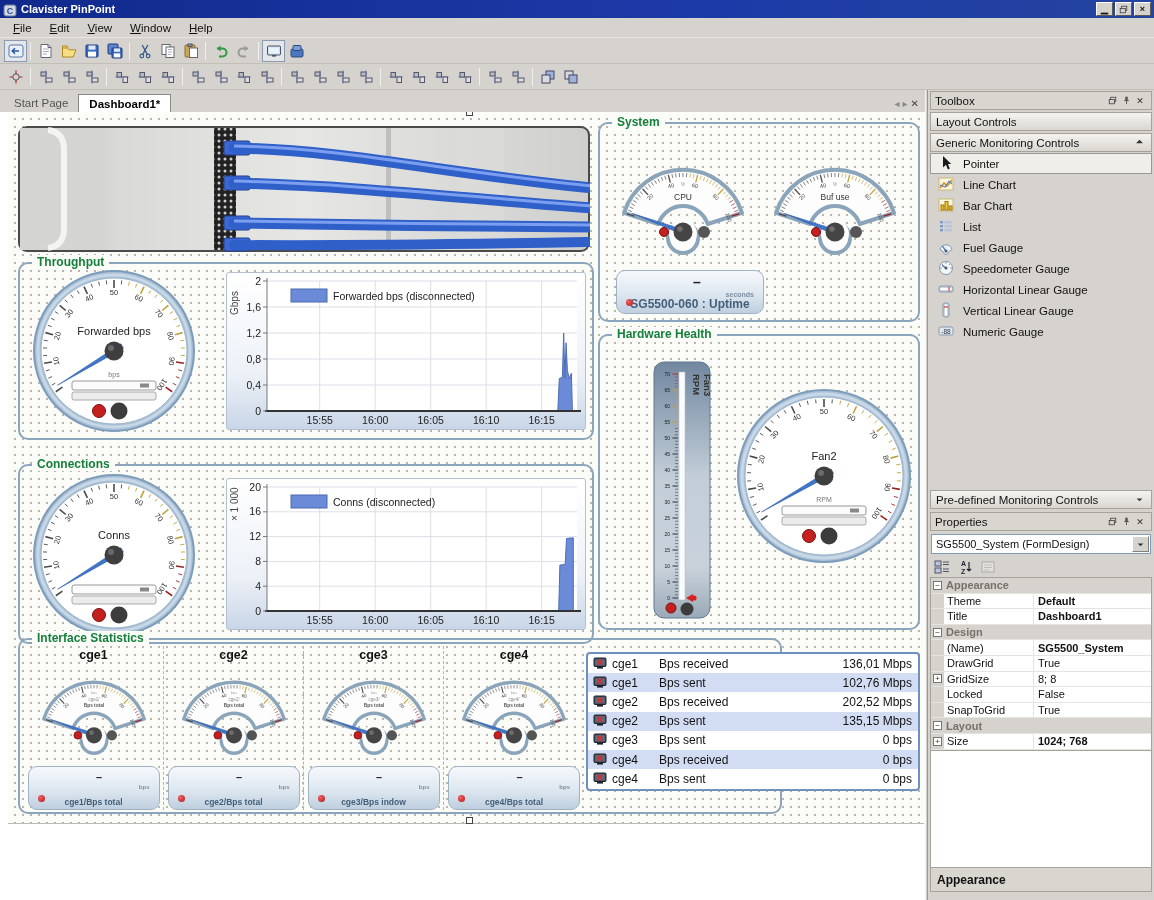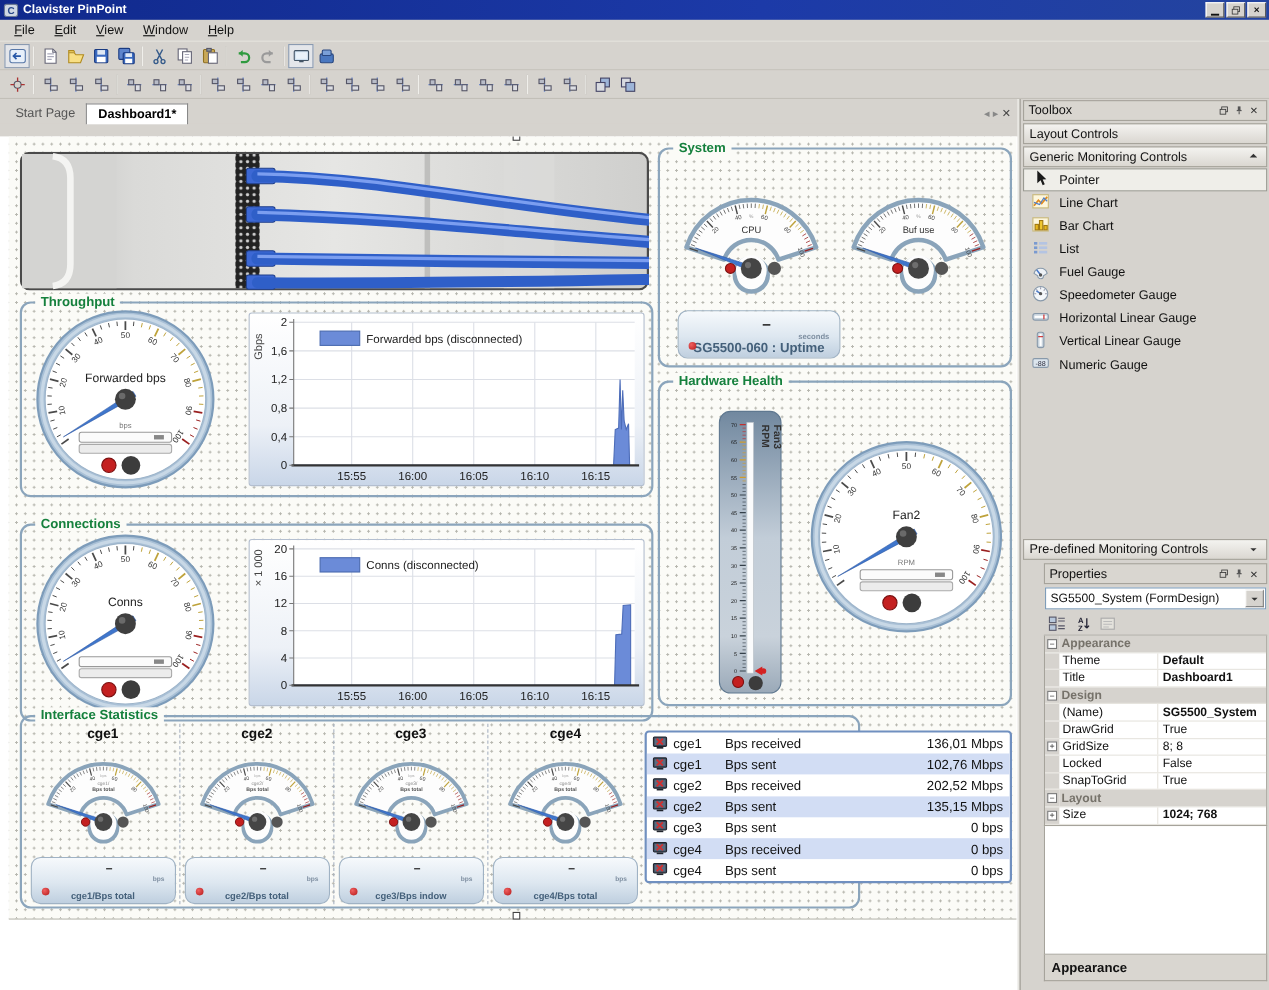--- a/index.html
+++ b/index.html
@@ -14,21 +14,21 @@
   .winbtn { width:17px; height:14px; background:#d6d3ce; border:1px solid; border-color:#fff #5a5a5a #5a5a5a #fff; margin-left:2px; display:flex; align-items:center; justify-content:center; font-size:9px; font-weight:bold; color:#111; line-height:1; }
   .menubar { height:20px; display:flex; align-items:center; padding-left:4px; border-bottom:1px solid #e8e6e0; }
   .menu-item { font-size:11.5px; color:#111; padding:2px 9px; }
   .toolbar { height:26px; display:flex; align-items:center; padding-left:4px; border-bottom:1px solid #c2bfb8; background:#d6d3ce; }
   .tbtn { width:23px; height:22px; display:flex; align-items:center; justify-content:center; }
   .tbtn.framed { border:1px solid #8a9ab0; background:#e4e6ea; }
   .tbsep { width:1px; height:18px; background:#9a978f; border-right:1px solid #f0efeb; margin:0 3px; }
 
   
   .main { display:flex; height:810px; }
-  .doccol { width:925px; display:flex; flex-direction:column;gap:12px; }
+  .doccol { width:925px; display:flex; flex-direction:column; }
   .tabstrip { height:22px; background:#d6d3ce; display:flex; align-items:flex-end; padding-left:4px; }
   .tab { font-size:11.5px; color:#555; padding:3px 10px 3px 10px; }
   .tab.active { background:#fff; color:#000; font-weight:bold; border:1px solid #888; border-bottom:none; position:relative; top:1px; }
   .tabstrip-btns { margin-left:auto; display:flex; align-items:center; gap:3px; padding:0 6px 3px 0; color:#888; font-size:10px; }
   .doc { flex:1; background:#fff; position:relative; overflow:hidden; }
 
   
   .surface { position:absolute; left:8px; top:0; width:916px; height:712px;
     background-color:#fbfbf7;
     background-image:radial-gradient(#b7b7af 1px, transparent 1.2px);
@@ -74,21 +74,21 @@
   .panel-header .ph-title { flex:1; }
   .phbtn { width:14px; height:13px; display:flex; align-items:center; justify-content:center; font-size:9px; color:#333; }
   .secbar { height:19px; background:linear-gradient(#f4f3f0,#dad7d1); border:1px solid #a6a39b; margin-top:2px; display:flex; align-items:center; padding:0 5px; font-size:11.5px; color:#111; }
   .secbar .sb-label { flex:1; }
   .toolbox { height:418px; display:flex; flex-direction:column; }
   .tb-items { margin-top:1px; }
   .tb-item { height:21px; display:flex; align-items:center; gap:9px; padding-left:7px; font-size:11.5px; color:#111; border:1px solid transparent; }
   .tb-item.selected { background:#efeee9; border:1px solid #9a9a92; }
   .tb-spacer { flex:1; }
 
-  .props { flex:1; display:flex; flex-direction:column; margin-top:3px;margin-left:19px; }
+  .props { flex:1; display:flex; flex-direction:column; margin-top:3px; }
   .combo { height:20px; margin:3px 1px 2px 1px; background:#fff; border:1px solid #7f9db9; display:flex; align-items:center; font-size:11px; color:#111; padding-left:4px; }
   .combo .cb-text { flex:1; }
   .combo .cb-btn { width:17px; height:16px; background:#d6d3ce; border:1px solid; border-color:#fff #808080 #808080 #fff; display:flex; align-items:center; justify-content:center; margin-right:1px; }
   .ptoolbar { height:22px; display:flex; align-items:center; gap:3px; padding-left:2px; border-bottom:1px solid #a6a39b; }
   .ptbtn { width:20px; height:18px; display:flex; align-items:center; justify-content:center; }
   .pgrid { border:1px solid #a6a39b; border-top:none; background:#fff; }
   .prow { display:flex; align-items:stretch; height:15.6px; font-size:11px; border-bottom:1px solid #e6e4de; }
   .pmargin { width:13px; background:#d6d3ce; display:flex; align-items:center; justify-content:center; flex:none; }
   .expbox { width:9px; height:9px; border:1px solid #777; background:#fff; font-size:8px; line-height:7px; text-align:center; color:#333; }
   .pcat { flex:1; background:#d6d3ce; color:#76726a; font-weight:bold; display:flex; align-items:center; padding-left:2px; }

